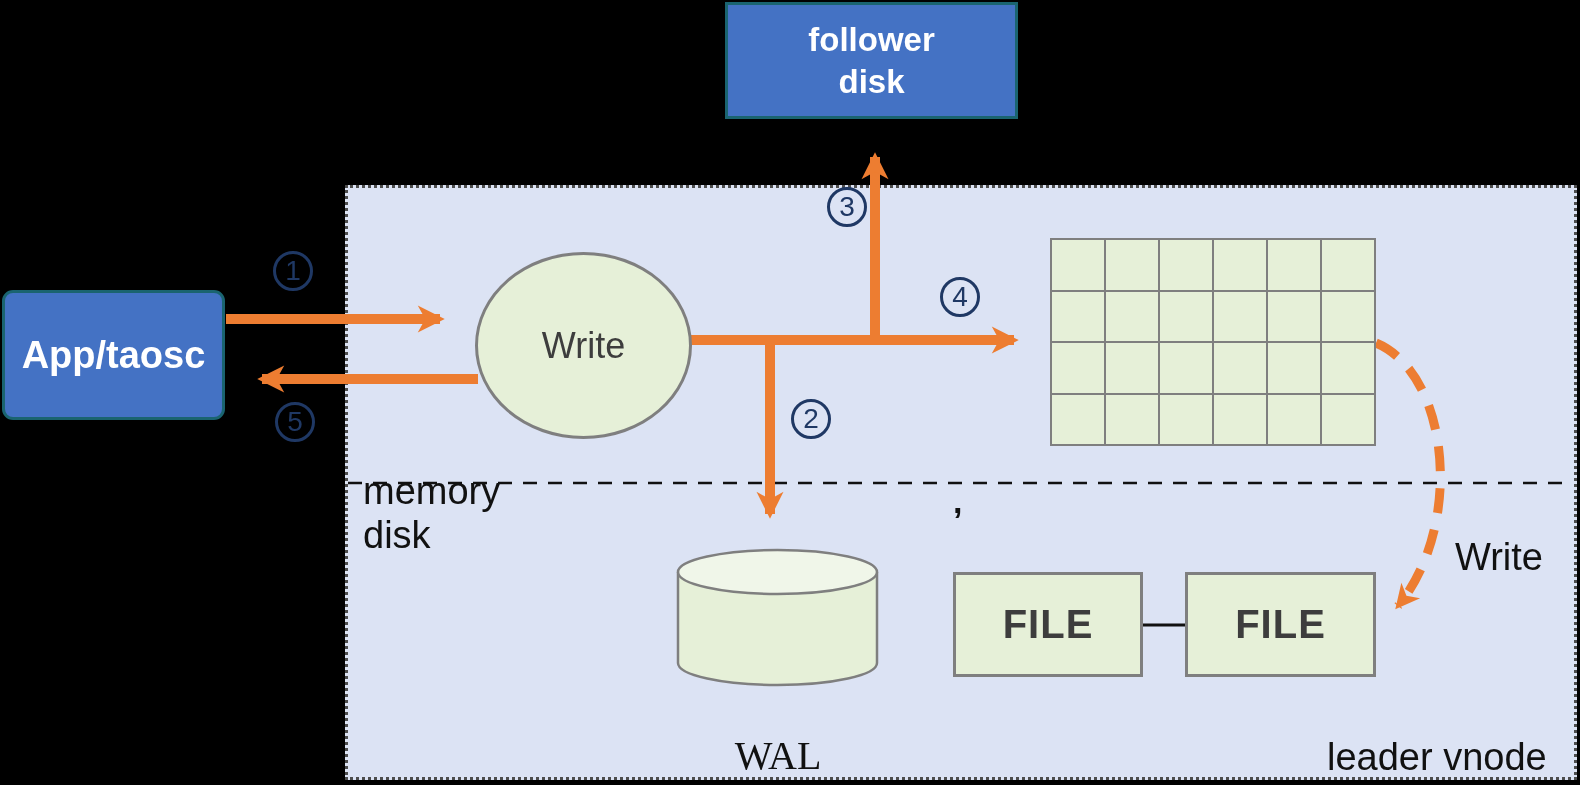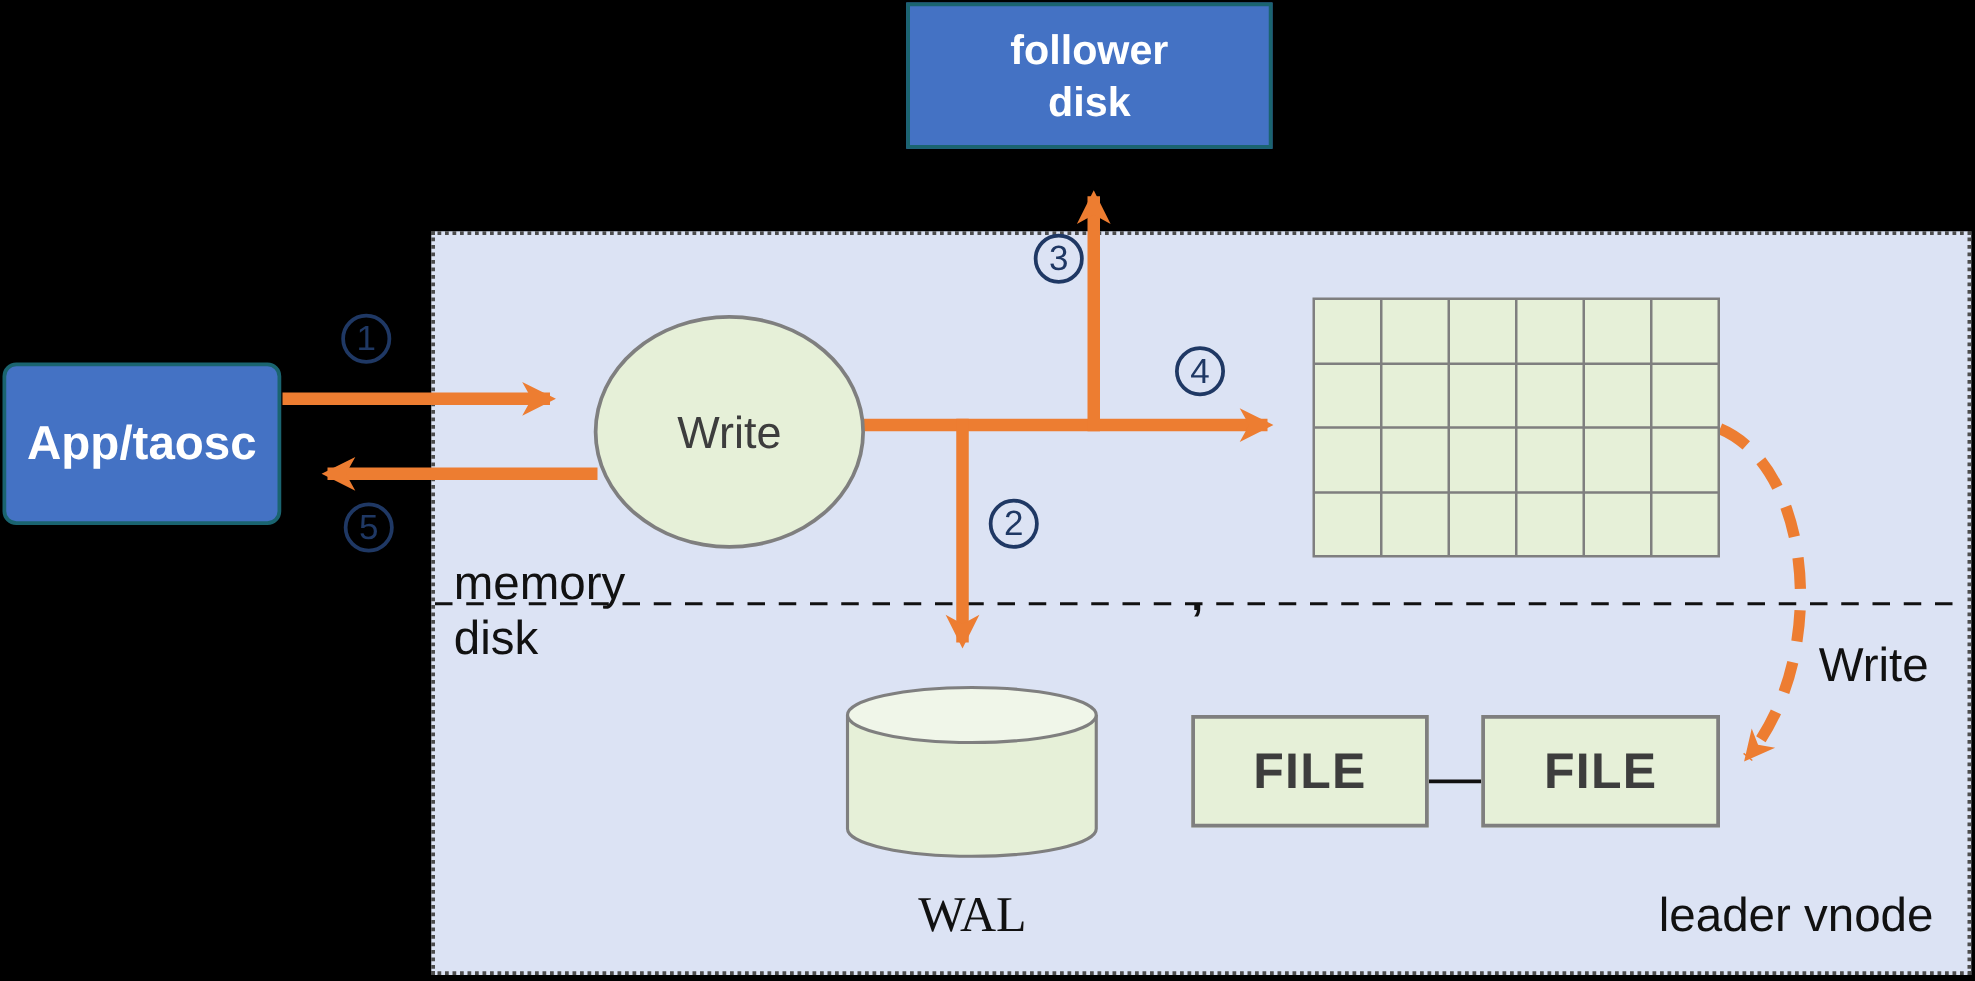--- a/index.html
+++ b/index.html
@@ -26,31 +26,31 @@
   .cyl-top{fill:var(--green-light);stroke:var(--gray);stroke-width:2.5;}
 
   .node{position:absolute;display:flex;align-items:center;justify-content:center;
     text-align:center;z-index:3;}
   .blue-box{background:var(--blue);border:3px solid var(--teal);color:#ffffff;font-weight:bold;}
   .follower{left:725px;top:2px;width:293px;height:117px;font-size:33px;line-height:1.25;}
   .app{left:2px;top:290px;width:223px;height:130px;font-size:38px;border-radius:11px;}
   .write-ellipse{left:475px;top:252px;width:217px;height:187px;border-radius:50%;
     background:var(--green);border:3px solid var(--gray);
     color:var(--text-dark);font-weight:normal;font-size:36px;}
-  .file-box{width:190px;height:90px;background:var(--green);border:3px solid var(--gray);
+  .file-box{width:190px;height:105px;background:var(--green);border:3px solid var(--gray);
     color:var(--text-dark);font-weight:bold;font-size:40px;letter-spacing:1px;}
   .file1{left:953px;top:572px;}
   .file2{left:1185px;top:572px;width:191px;}
 
   .memgrid{position:absolute;left:1050px;top:238px;width:326px;height:208px;z-index:3;
     background:var(--gray);display:grid;grid-template-columns:repeat(6,1fr);
     grid-template-rows:repeat(4,1fr);gap:2px;padding:2px;}
   .mcell{background:var(--green);}
 
-  .lbl{position:absolute;color:var(--ink);font-size:38px;z-index:3;white-space:nowrap;}
+  .lbl{position:absolute;color:var(--ink);font-size:38px;z-index:3;white-space:nowrap;margin-top:24px;}
   .memory{left:363px;top:446px;}
   .disk{left:363px;top:490px;}
   .wal-lbl{left:700px;top:708px;width:156px;text-align:center;font-size:40px;font-family:Liberation Serif, serif;}
   .flush{left:1455px;top:512px;}
   .leader-lbl{left:1327px;top:712px;width:232px;text-align:left;}
   .divmark{left:953px;top:458px;font-size:34px;font-weight:bold;}
 
   .step-badge{position:absolute;width:40px;height:40px;border:3px solid var(--navy);
     border-radius:50%;color:var(--navy);font-size:28px;display:flex;align-items:center;
     justify-content:center;z-index:4;background:transparent;}

